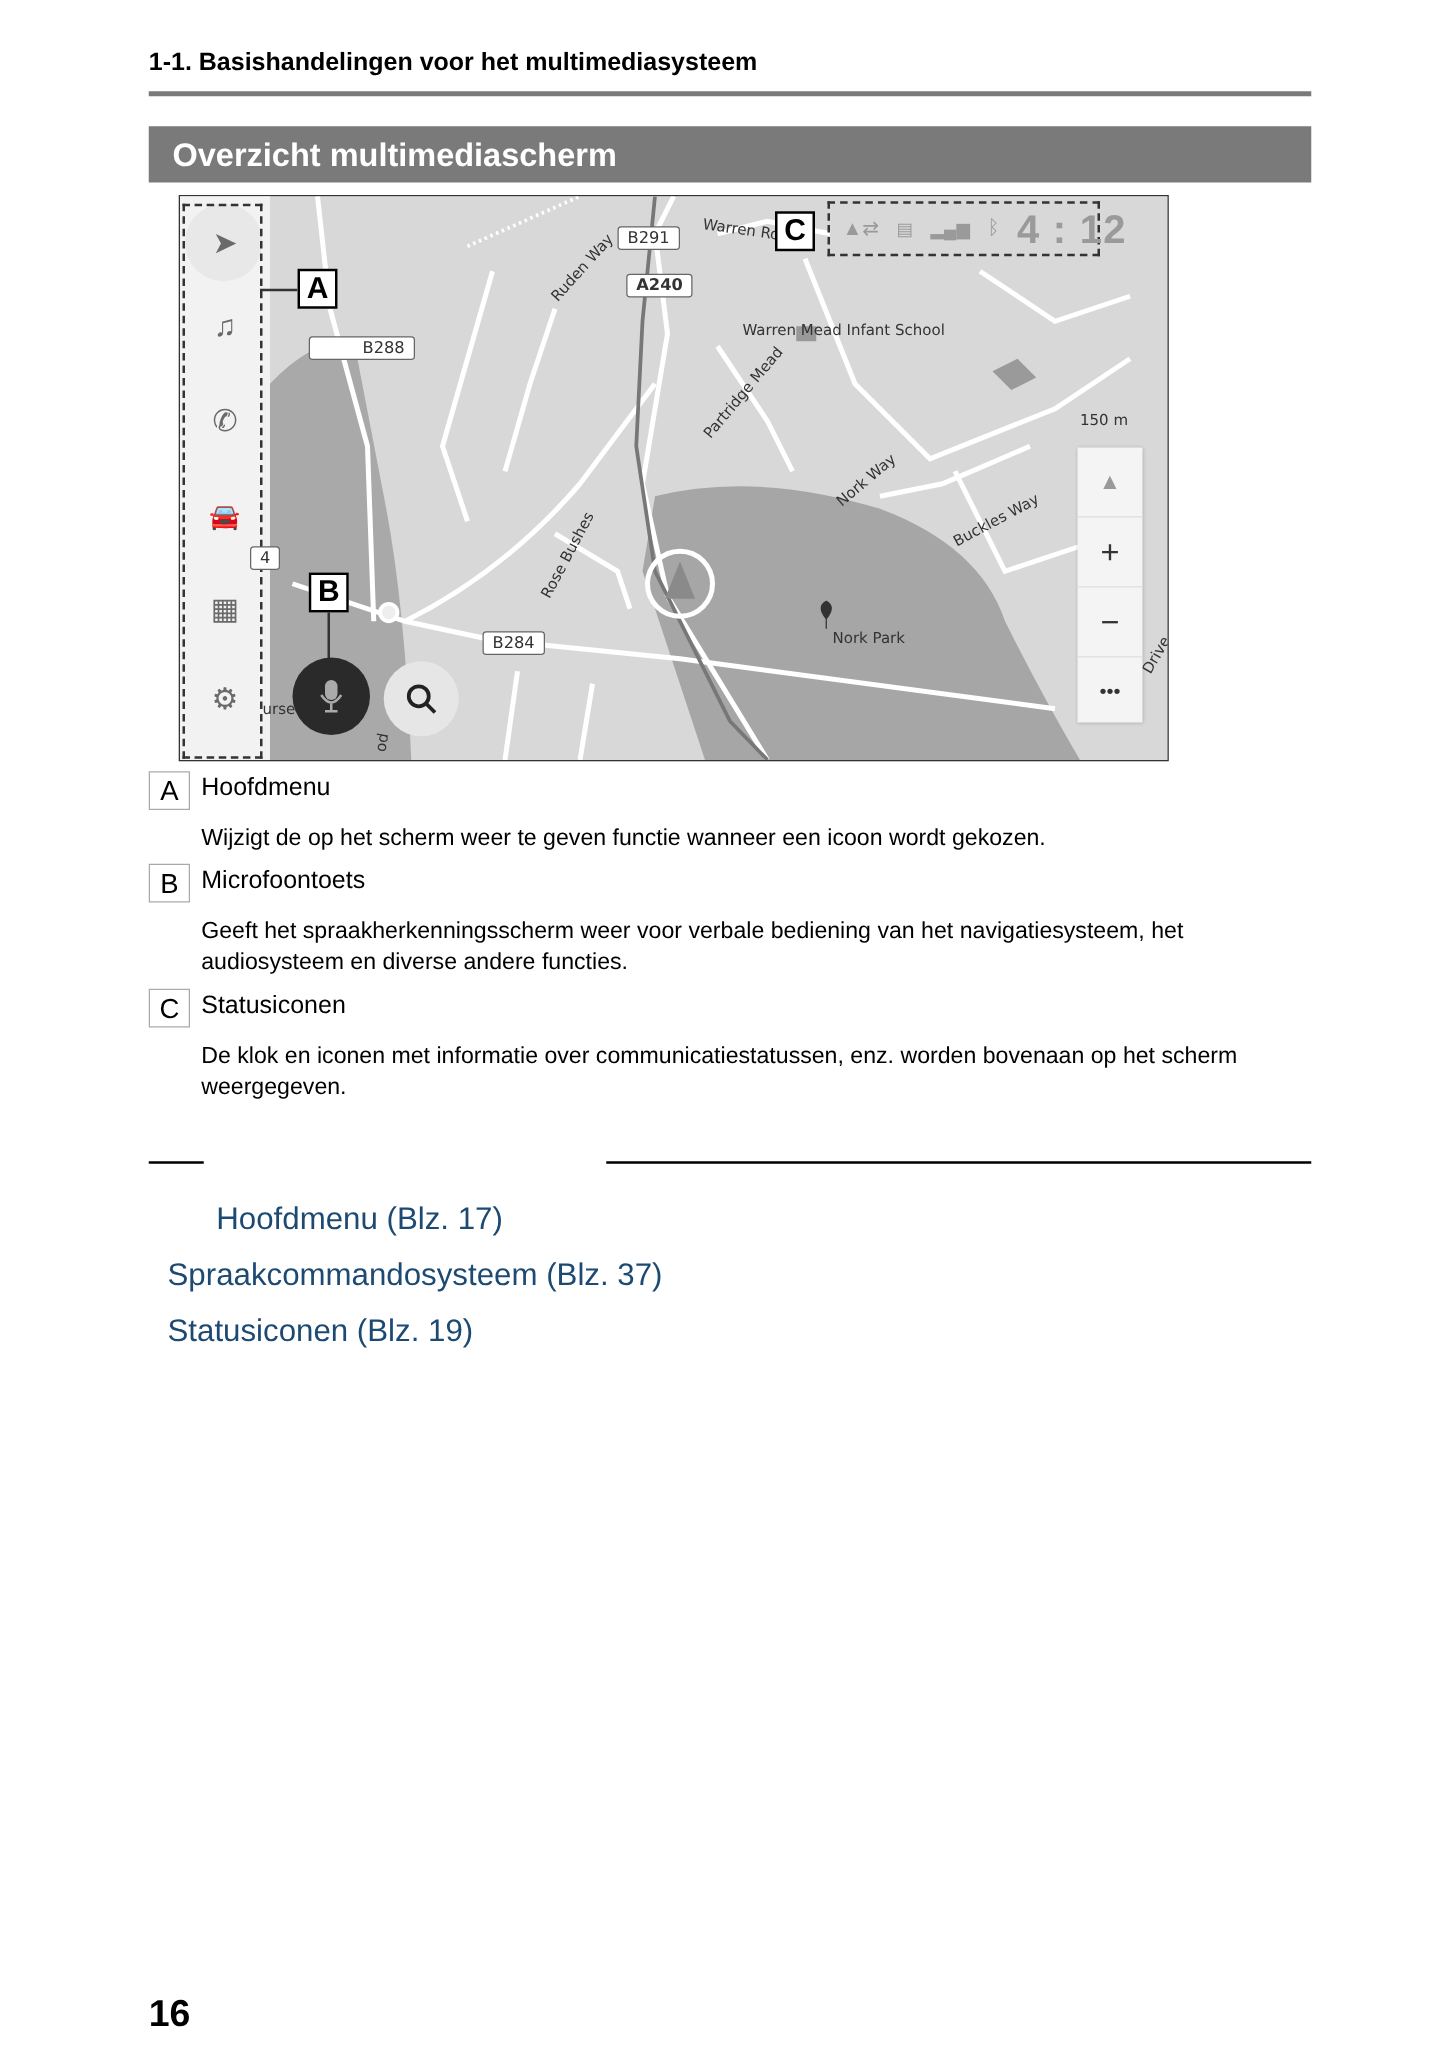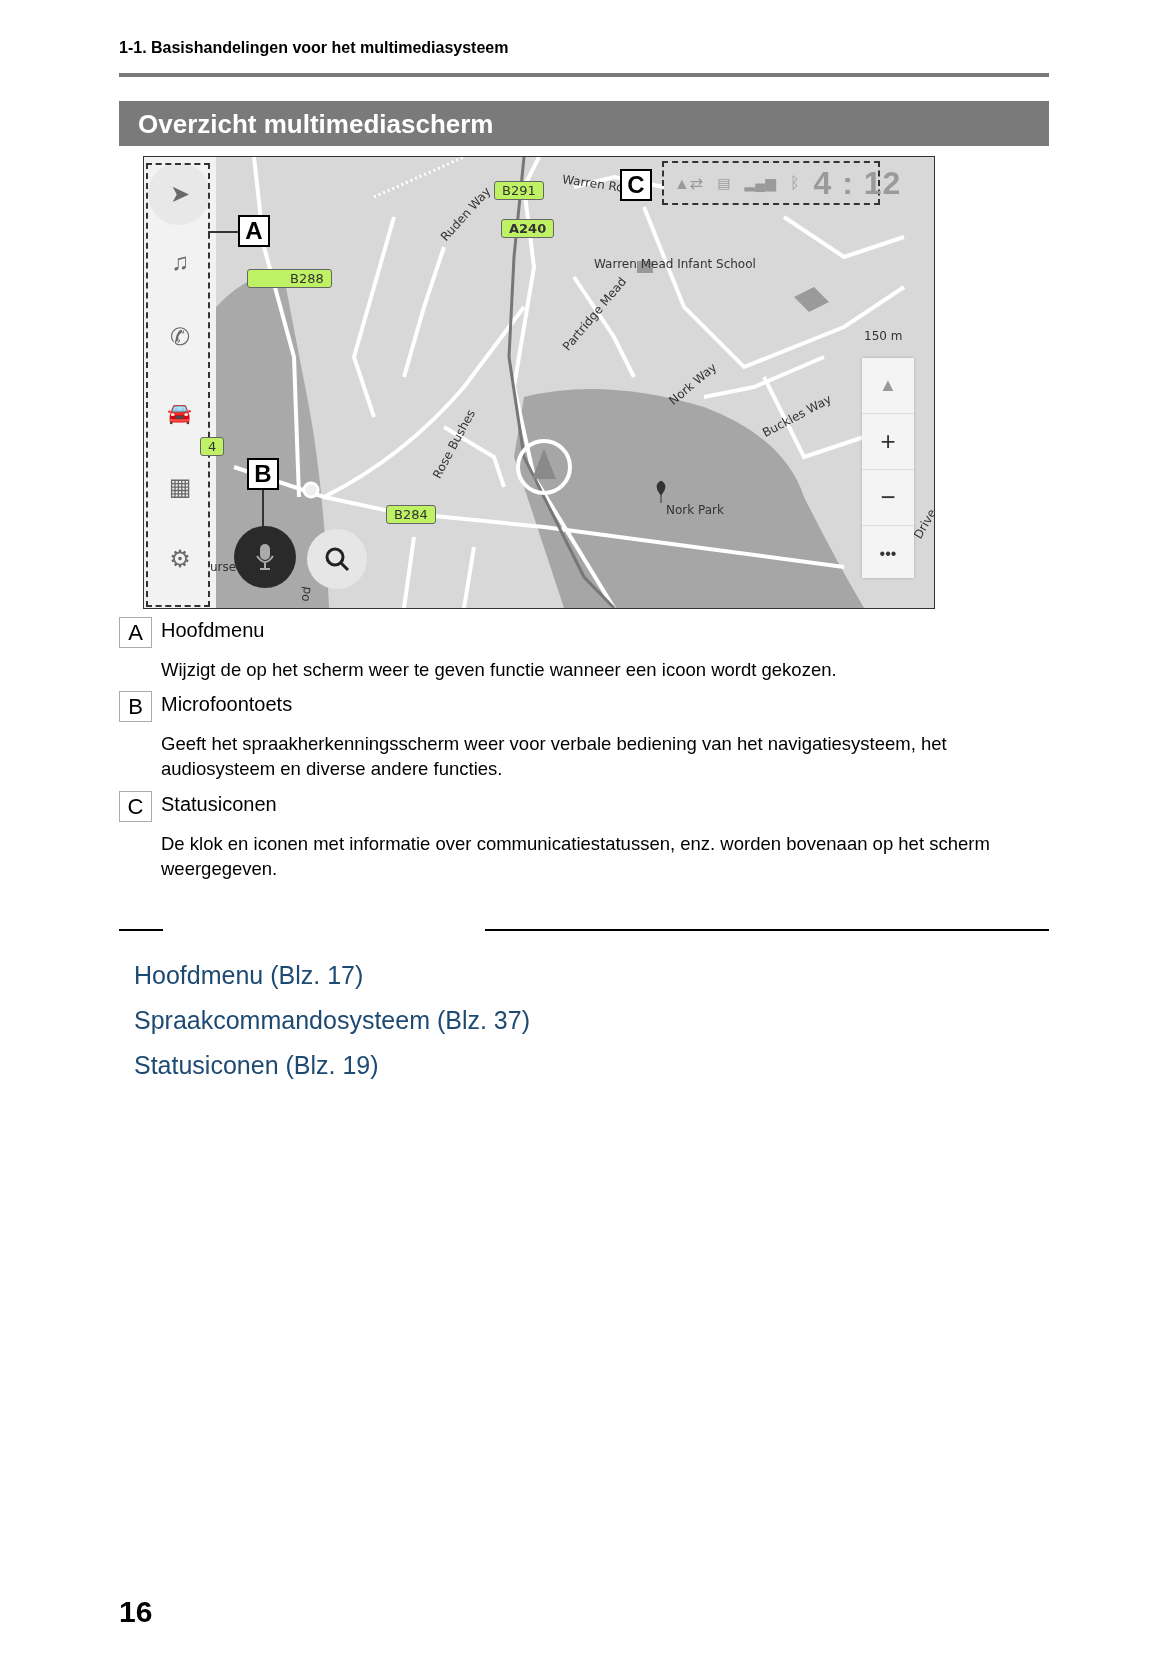--- a/index.html
+++ b/index.html
@@ -1,31 +1,31 @@
 <!DOCTYPE html>
 <html><head>
 <meta charset="utf-8">
 <style>
   html,body{margin:0;padding:0;background:#fff;}
   body{width:1165px;height:1653px;position:relative;overflow:hidden;font-family:"Liberation Sans",sans-serif;color:#000;}
-  .chapter{position:absolute;left:119px;top:39px;font-size:16px;font-weight:bold;}
+  .chapter{position:absolute;left:119px;top:39px;font-size:20px;font-weight:bold;}
   .chapter-rule{position:absolute;left:119px;top:73px;width:930px;height:4px;background:#7a7a7a;}
   .section-bar{position:absolute;left:119px;top:101px;width:930px;height:45px;background:#7a7a7a;}
   .section-bar span{position:absolute;left:19px;top:8px;font-size:26px;font-weight:bold;color:#fff;}
 
   .screen{position:absolute;left:143px;top:156px;width:790px;height:451px;border:1.5px solid #333;overflow:hidden;background:#d6d6d6;}
   .screen svg.map{position:absolute;left:0;top:0;}
   .sidebar{position:absolute;left:0;top:0;width:72px;height:451px;background:#f2f2f2;}
   .side-icon{position:absolute;left:18px;width:36px;height:36px;display:flex;align-items:center;justify-content:center;color:#6a6a6a;font-size:24px;}
   .nav-circle{position:absolute;left:4px;top:6px;width:62px;height:62px;border-radius:50%;background:#e8e8e8;}
   .dash{position:absolute;border:2px dashed #333;}
   .callout{position:absolute;width:32px;height:32px;border:2px solid #000;background:#fff;font-size:24px;font-weight:bold;display:flex;align-items:center;justify-content:center;box-sizing:border-box;}
   .status-row{position:absolute;top:14px;left:562px;height:36px;display:flex;align-items:center;gap:14px;color:#9a9a9a;}
   .clock{font-size:32px;font-weight:bold;color:#9a9a9a;letter-spacing:1px;}
-  .road-label{position:absolute;background:#bef264;border:1px solid #666;border-radius:3px;font-size:13px;padding:1px 7px;color:#333;font-family:"DejaVu Sans",sans-serif;}
+  .road-label{position:absolute;background:#ffffff;border:1px solid #666;border-radius:3px;font-size:13px;padding:1px 7px;color:#333;font-family:"DejaVu Sans",sans-serif;}
   .map-text{position:absolute;font-size:12px;color:#333;font-family:"DejaVu Sans",sans-serif;white-space:nowrap;}
   .mic-btn{position:absolute;left:90px;top:369px;width:62px;height:62px;border-radius:50%;background:#2a2a2a;display:flex;align-items:center;justify-content:center;}
   .search-btn{position:absolute;left:163px;top:372px;width:60px;height:60px;border-radius:50%;background:#e6e6e6;display:flex;align-items:center;justify-content:center;}
   .zoom-panel{position:absolute;left:718px;top:201px;width:52px;height:220px;background:#f4f4f4;box-shadow:0 0 3px rgba(0,0,0,.2);}
   .zoom-panel div{height:55px;display:flex;align-items:center;justify-content:center;border-bottom:1px solid #ddd;font-size:26px;color:#333;}
   .scale{position:absolute;left:720px;top:172px;font-size:12px;color:#333;font-family:"DejaVu Sans",sans-serif;}
 
   .legend-item{position:absolute;left:119px;}
   .legend-key{position:absolute;left:0;top:0;width:33px;height:31px;border:1px solid #aaa;box-sizing:border-box;font-size:22px;display:flex;align-items:center;justify-content:center;}
   .legend-title{position:absolute;left:42px;top:2px;font-size:20px;white-space:nowrap;}
@@ -159,17 +159,17 @@
 <div class="legend-item" style="top:791px;">
   <div class="legend-key">C</div>
   <div class="legend-title">Statusiconen</div>
   <div class="legend-desc" style="top:40px;">De klok en iconen met informatie over communicatiestatussen, enz. worden bovenaan op het scherm weergegeven.</div>
 </div>
 
 <div class="related">
   <div class="line-l"></div>
   <div class="line-r"></div>
 </div>
-<div class="link" style="top:961px;">Hoofdmenu (Blz. 17)</div>
+<div class="link" style="top:961px;margin-left:39px;">Hoofdmenu (Blz. 17)</div>
 <div class="link" style="top:1006px;">Spraakcommandosysteem (Blz. 37)</div>
 <div class="link" style="top:1051px;">Statusiconen (Blz. 19)</div>
 
 <div class="page-num">16</div>
 
 </body></html>

